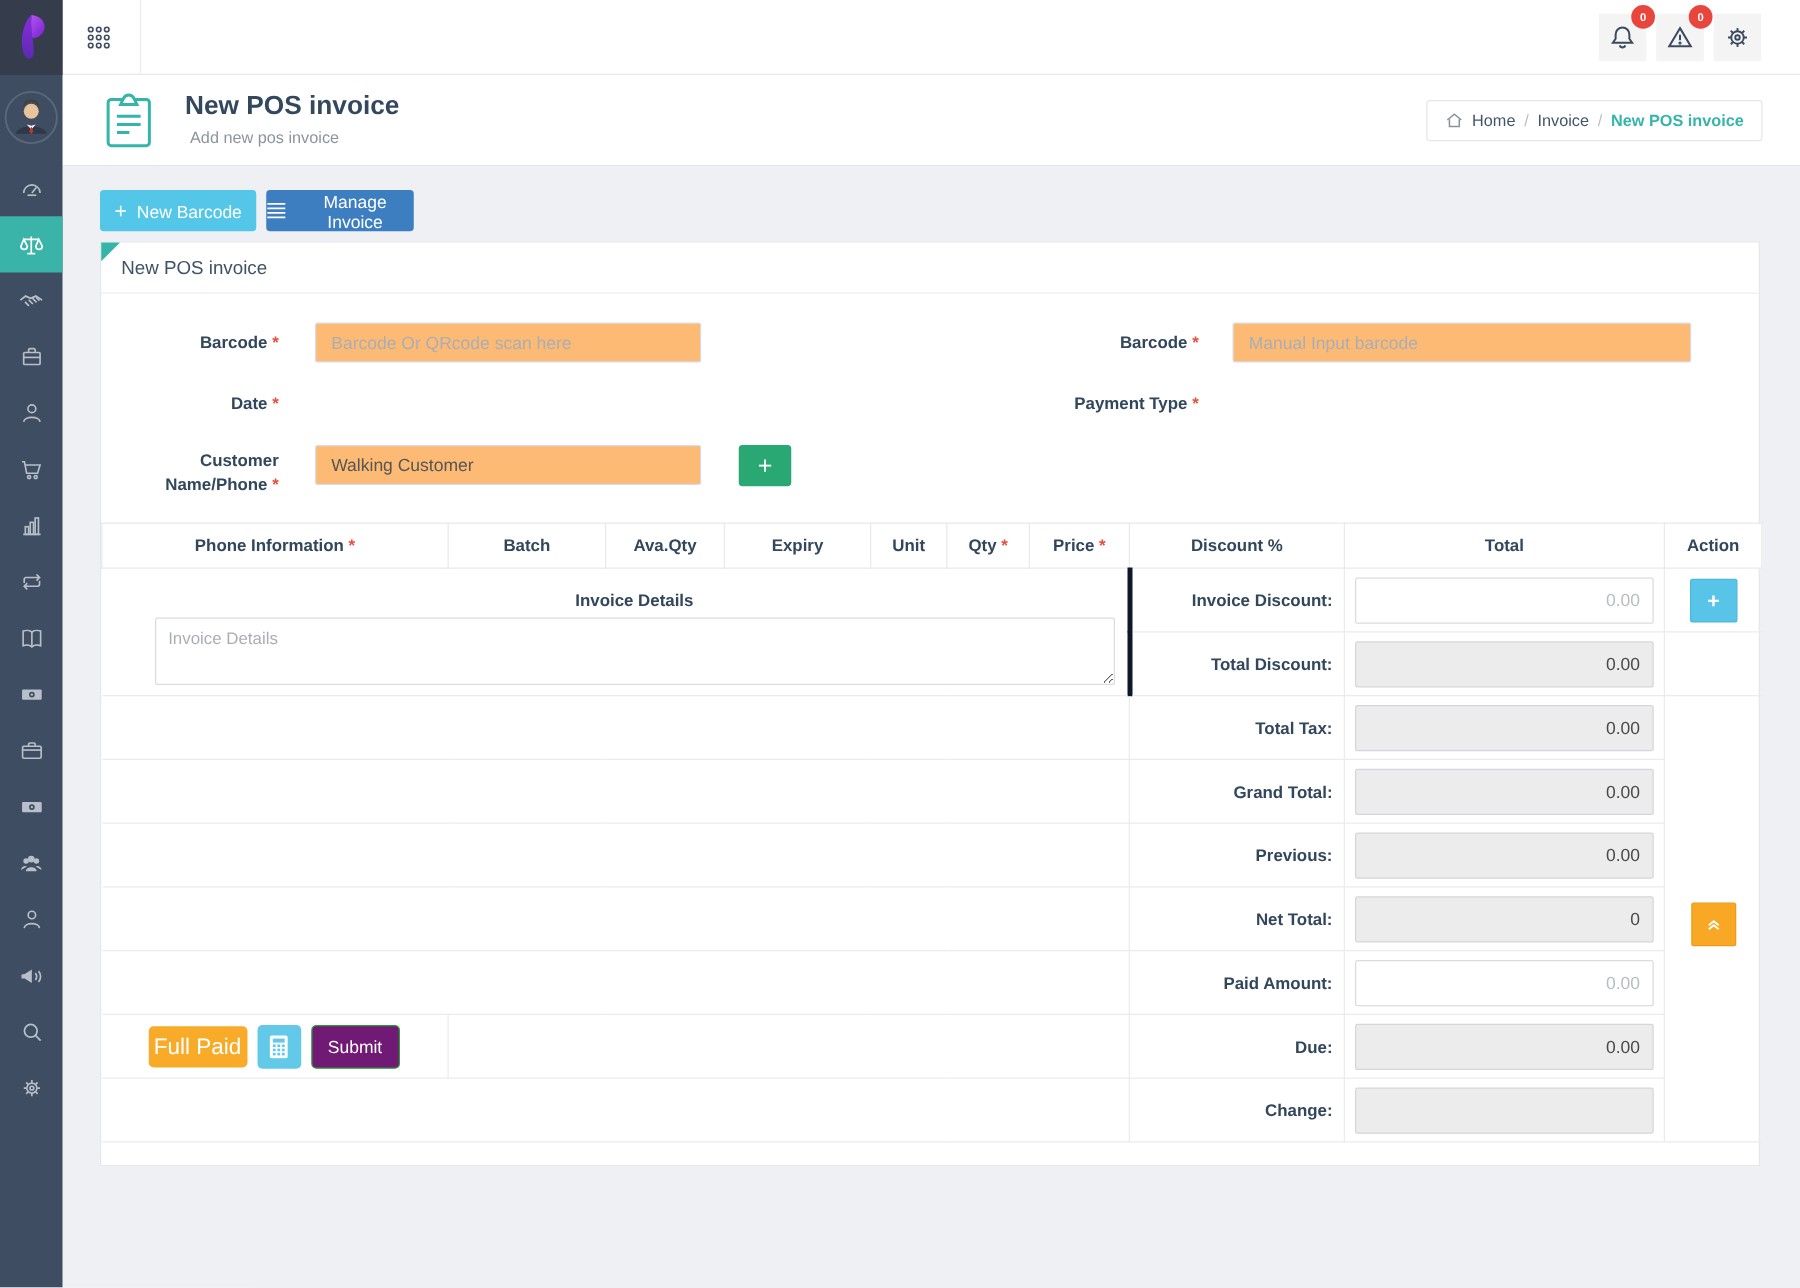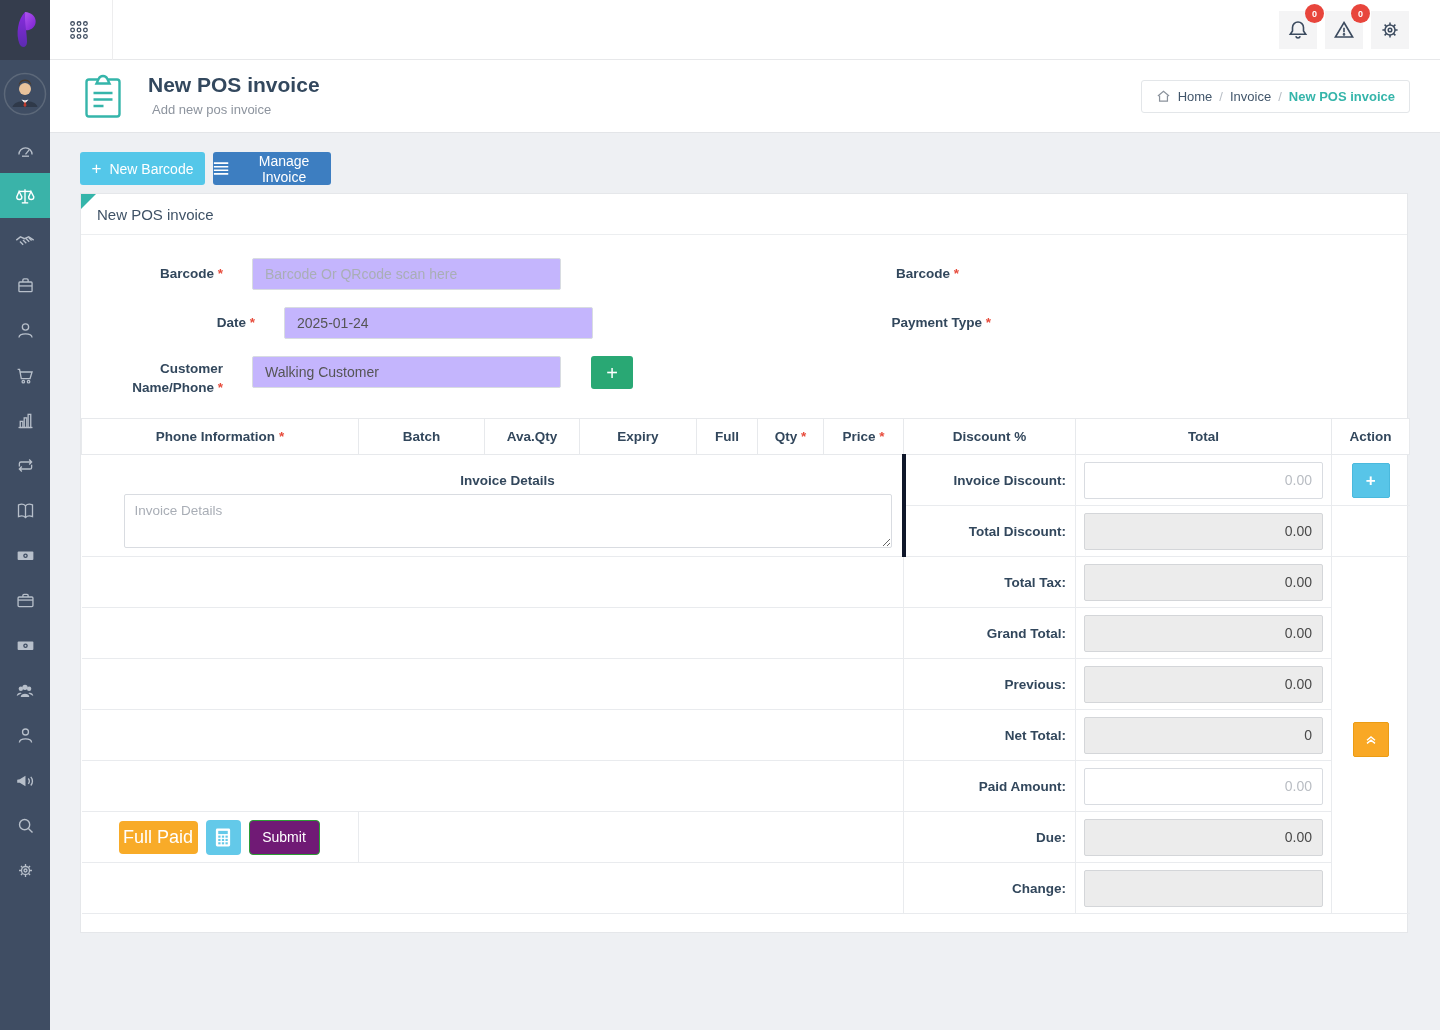--- a/index.html
+++ b/index.html
@@ -44,27 +44,27 @@
   .plus-glyph { font-size:17px; font-weight:400; line-height:1; }
 
   .card { position:absolute; left:30px; top:60px; width:1328px; height:740px; background:#fff; border:1px solid #e5e7ea; }
   .card:before { content:""; position:absolute; left:0; top:0; width:0; height:0; border-top:15px solid #35b5aa; border-right:15px solid transparent; }
   .card-title { padding:12px 16px 11px; font-size:15px; color:#3f5266; border-bottom:1px solid #eceef0; }
 
   
   .form-area { position:relative; height:183px; }
   .flabel { position:absolute; font-size:13.5px; font-weight:bold; color:#32475c; text-align:right; line-height:32px; }
   .req { color:#e74c3c; font-weight:bold; }
-  .tx { height:32px; border:1px solid #d8dce1; border-radius:2px; padding:0 12px; font-size:14px; color:#555; font-family:inherit; background:#c4b5fd; }
+  .tx { height:32px; border:1px solid #d8dce1; border-radius:2px; padding:0 12px; font-size:14px; color:#555; font-family:inherit; background:#fdba74; }
   .tx::placeholder { color:#a9aeb6; }
   .l-lbl { left:0; width:142px; }
   .l-in  { position:absolute; left:171px; width:309px; }
   .r-lbl { left:700px; width:178px; }
   .r-in  { position:absolute; left:905px; width:367px; }
-  .row1 { top:23px; } .row2 { top:72px;margin-left:32px; } .row3 { top:121px; }
+  .row1 { top:23px; } .row2 { top:72px; } .row3 { top:121px; }
   .two-line { line-height:19px; padding-top:3px; }
   .add-customer { position:absolute; left:510px; top:121px; width:42px; height:33px; background:#29a874; border:none; border-radius:3px; color:#fff; font-size:20px; line-height:1; cursor:pointer; }
   .pay-select { position:absolute; left:905px; top:70px; width:455px; height:36px; border:1px solid #d8dce1; background:#fff; font-size:14px; color:#444; padding:0 12px; appearance:none; -webkit-appearance:none; font-family:inherit; border-radius:0; }
 
   
   table.pos { width:100%; border-collapse:collapse; table-layout:fixed; }
   table.pos th { height:36px; border:1px solid #e7e9ec; font-size:13.5px; font-weight:bold; color:#32475c; text-align:center; background:#fff; }
   table.pos td { height:51px; border-top:1px solid #e9ebee; border-bottom:1px solid #e9ebee; font-size:13.5px; vertical-align:middle; }
   td.details-cell { border-right:4px solid #0f172a; vertical-align:top;padding-left:32px; }
   .details-head { text-align:center; font-weight:bold; color:#32475c; margin-top:10px; }
@@ -327,31 +327,31 @@
 
       <div class="form-area">
         <div class="flabel l-lbl row1">
           <span>Barcode</span> <span class="req">*</span>
         </div>
         <input class="tx l-in row1" type="text" placeholder="Barcode Or QRcode scan here" style="">
 
         <div class="flabel l-lbl row2">
           <span>Date</span> <span class="req">*</span>
         </div>
-        <input class="tx l-in row2" type="text" value="2025-01-24" style="">
 
         <div class="flabel l-lbl row3 two-line">
           <span>Customer Name/Phone</span> <span class="req">*</span>
         </div>
         <input class="tx l-in row3" type="text" value="Walking Customer" style="">
         <button class="add-customer">+</button>
 
         <div class="flabel r-lbl row1">
           <span>Barcode</span> <span class="req">*</span>
         </div>
+        <input class="tx r-in row1" type="text" placeholder="Manual Input barcode" style="">
 
         <div class="flabel r-lbl row2">
           <span>Payment Type</span> <span class="req">*</span>
         </div>
       </div>
 
       <table class="pos">
         <colgroup>
           <col style="width:277px">
             <col style="width:126px">
@@ -363,21 +363,21 @@
             <col style="width:172px">
           <col style="width:256px">
             <col style="width:78px">
         </colgroup>
         <thead>
           <tr>
             <th><span>Phone Information</span> <span class="req">*</span></th>
             <th><span>Batch</span></th>
             <th><span>Ava.Qty</span></th>
             <th><span>Expiry</span></th>
-            <th><span>Full</span></th>
+            <th><span>Unit</span></th>
             <th><span>Qty</span> <span class="req">*</span></th>
             <th><span>Price</span> <span class="req">*</span></th>
             <th><span>Discount %</span></th>
             <th><span>Total</span></th>
             <th><span>Action</span></th>
           </tr>
         </thead>
         <tbody>
           <tr>
             <td class="details-cell" colspan="7" rowspan="2">

